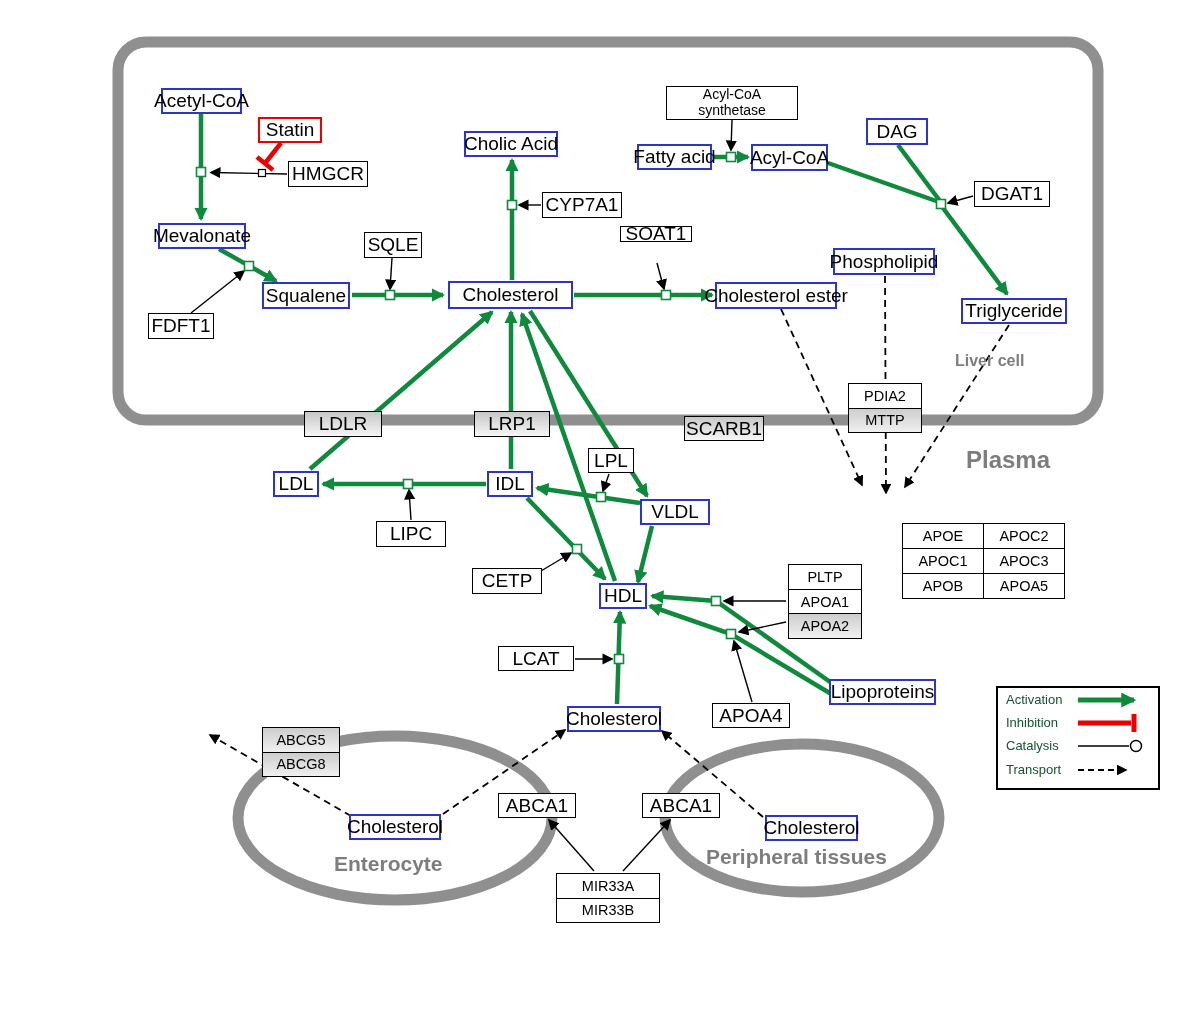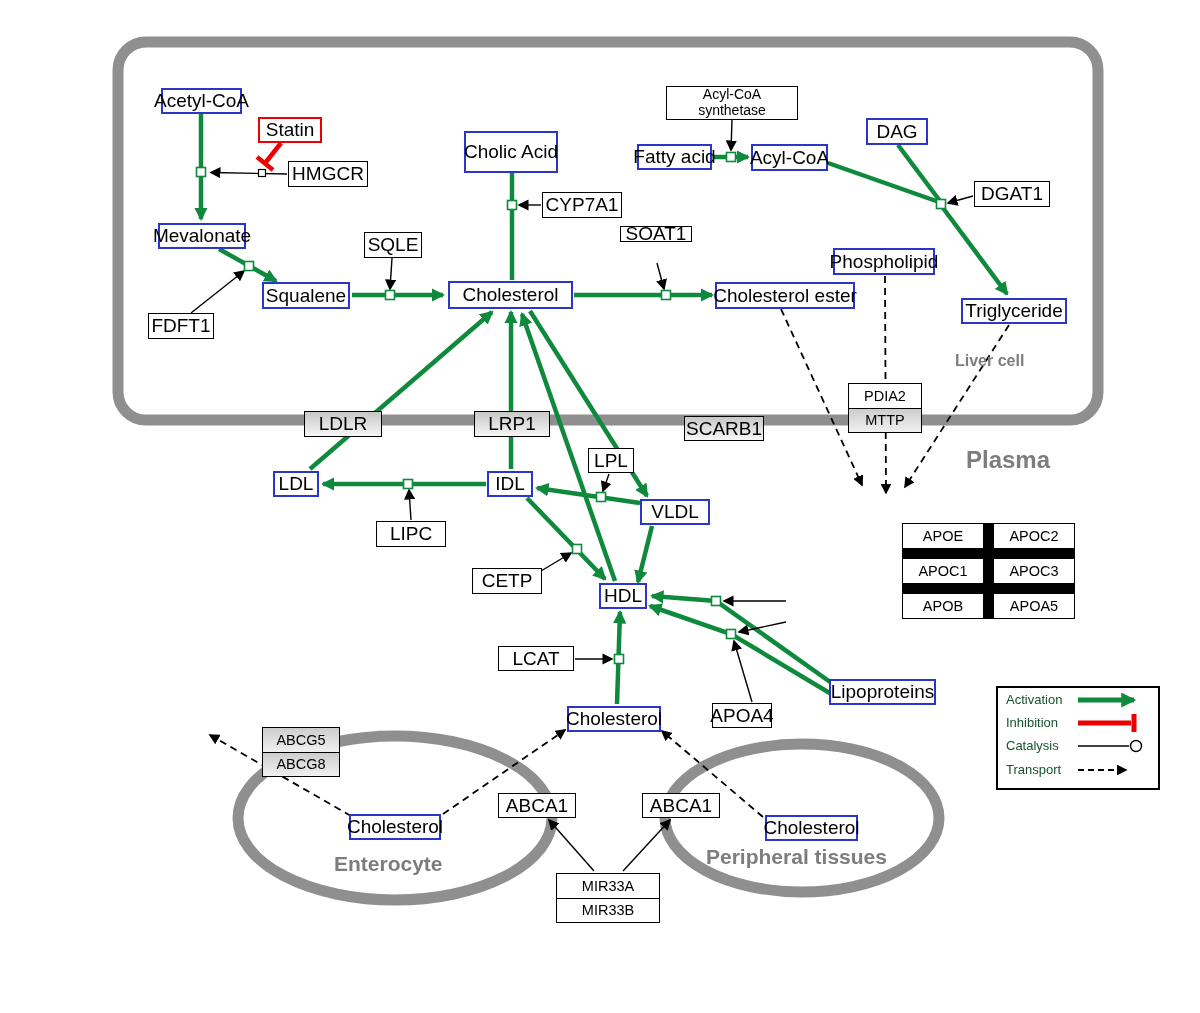--- a/index.html
+++ b/index.html
@@ -10,21 +10,21 @@
   .node{position:absolute;display:flex;align-items:center;justify-content:center;background:#fff;font-size:19px;line-height:1.05;color:#000;text-align:center;white-space:nowrap}
   .met{border:2px solid var(--metabolite-border,#2B35C8)}
   .enz{border:1.3px solid #000}
   .inhibitor{border:2px solid var(--inhibition-red,#EC0000)}
   .mem{border:1.3px solid #000;background:linear-gradient(180deg,#c7c7c7,#f6f6f6)}
   .twoline{font-size:14px;line-height:1.12}
   .stack{position:absolute;display:flex;flex-direction:column}
   .cell{flex:1;display:flex;align-items:center;justify-content:center;background:#fff;border:1.3px solid #000;font-size:14.5px;white-space:nowrap}
   .cell + .cell{border-top:none}
   .cell.gray{background:linear-gradient(180deg,#cdcdcd,#f0f0f0)}
-  .apo-table{position:absolute;display:grid;grid-template-columns:80px 80px;background:#000;gap:11px;padding:1px}
+  .apo-table{position:absolute;display:grid;grid-template-columns:80px 80px;background:#000;gap:1px;padding:1px}
   .apo-cell{height:24px;background:#fff;display:flex;align-items:center;justify-content:center;font-size:14.5px}
   .comp-label{position:absolute;font-weight:bold;color:#7d7d7d;white-space:nowrap}
   .legend-box{position:absolute;border:2px solid #000;background:transparent}
   .legend-label{position:absolute;font-size:13px;line-height:16px;color:#14532d}
 </style>
 </head>
 <body>
 
 <div id="canvas">
 
@@ -131,27 +131,27 @@
 </svg>
 
 <div class="comp-label" style="left:955px;top:352px;font-size:16px">Liver cell</div>
 <div class="comp-label" style="left:966px;top:446px;font-size:24px">Plasma</div>
 <div class="comp-label" style="left:334px;top:852px;font-size:21px">Enterocyte</div>
 <div class="comp-label" style="left:706px;top:845px;font-size:21px">Peripheral tissues</div>
 
 <div class="node met" style="left:161px;top:88px;width:81px;height:26px">Acetyl-CoA</div>
 <div class="node met" style="left:158px;top:223px;width:88px;height:26px">Mevalonate</div>
 <div class="node met" style="left:262px;top:282px;width:88px;height:27px">Squalene</div>
-<div class="node met" style="left:464px;top:131px;width:94px;height:42px">Cholic Acid</div>
+<div class="node met" style="left:464px;top:131px;width:94px;height:26px">Cholic Acid</div>
 <div class="node met" style="left:448px;top:281px;width:125px;height:28px">Cholesterol</div>
 <div class="node met" style="left:637px;top:144px;width:75px;height:26px">Fatty acid</div>
 <div class="node met" style="left:751px;top:144px;width:77px;height:27px">Acyl-CoA</div>
 <div class="node met" style="left:866px;top:118px;width:62px;height:27px">DAG</div>
 <div class="node met" style="left:833px;top:248px;width:102px;height:27px">Phospholipid</div>
-<div class="node met" style="left:715px;top:282px;width:140px;height:27px">Cholesterol ester</div>
+<div class="node met" style="left:715px;top:282px;width:122px;height:27px">Cholesterol ester</div>
 <div class="node met" style="left:961px;top:298px;width:106px;height:26px">Triglyceride</div>
 <div class="node met" style="left:273px;top:471px;width:46px;height:26px">LDL</div>
 <div class="node met" style="left:487px;top:471px;width:46px;height:26px">IDL</div>
 <div class="node met" style="left:640px;top:499px;width:70px;height:26px">VLDL</div>
 <div class="node met" style="left:599px;top:583px;width:48px;height:26px">HDL</div>
 <div class="node met" style="left:567px;top:706px;width:94px;height:26px">Cholesterol</div>
 <div class="node met" style="left:829px;top:679px;width:107px;height:26px">Lipoproteins</div>
 <div class="node met" style="left:349px;top:814px;width:92px;height:26px">Cholesterol</div>
 <div class="node met" style="left:765px;top:815px;width:93px;height:26px">Cholesterol</div>
 
@@ -166,31 +166,36 @@
   <div>
     <div>Acyl-CoA</div>
     <div>synthetase</div>
   </div>
 </div>
 <div class="node enz" style="left:974px;top:181px;width:76px;height:26px">DGAT1</div>
 <div class="node enz" style="left:588px;top:448px;width:46px;height:25px">LPL</div>
 <div class="node enz" style="left:376px;top:521px;width:70px;height:26px">LIPC</div>
 <div class="node enz" style="left:472px;top:568px;width:70px;height:26px">CETP</div>
 <div class="node enz" style="left:498px;top:646px;width:76px;height:25px">LCAT</div>
-<div class="node enz" style="left:712px;top:703px;width:60px;height:25px">APOA4</div>
+<div class="node enz" style="left:712px;top:703px;width:78px;height:25px">APOA4</div>
 <div class="node enz" style="left:498px;top:793px;width:78px;height:25px">ABCA1</div>
 <div class="node enz" style="left:642px;top:793px;width:78px;height:25px">ABCA1</div>
 
 <div class="node mem" style="left:304px;top:411px;width:78px;height:26px">LDLR</div>
 <div class="node mem" style="left:474px;top:411px;width:76px;height:26px">LRP1</div>
 <div class="node mem" style="left:684px;top:416px;width:80px;height:25px">SCARB1</div>
 
 <div class="stack" style="left:848px;top:383px;width:74px;height:50px">
   <div class="cell">PDIA2</div>
   <div class="cell gray">MTTP</div>
+</div>
+<div class="stack" style="left:788px;top:564px;width:74px;height:75px">
+  <div class="cell">PLTP</div>
+  <div class="cell">APOA1</div>
+  <div class="cell gray">APOA2</div>
 </div>
 <div class="stack" style="left:262px;top:727px;width:78px;height:50px">
   <div class="cell gray">ABCG5</div>
   <div class="cell gray">ABCG8</div>
 </div>
 <div class="stack" style="left:556px;top:873px;width:104px;height:50px">
   <div class="cell">MIR33A</div>
   <div class="cell">MIR33B</div>
 </div>
 

